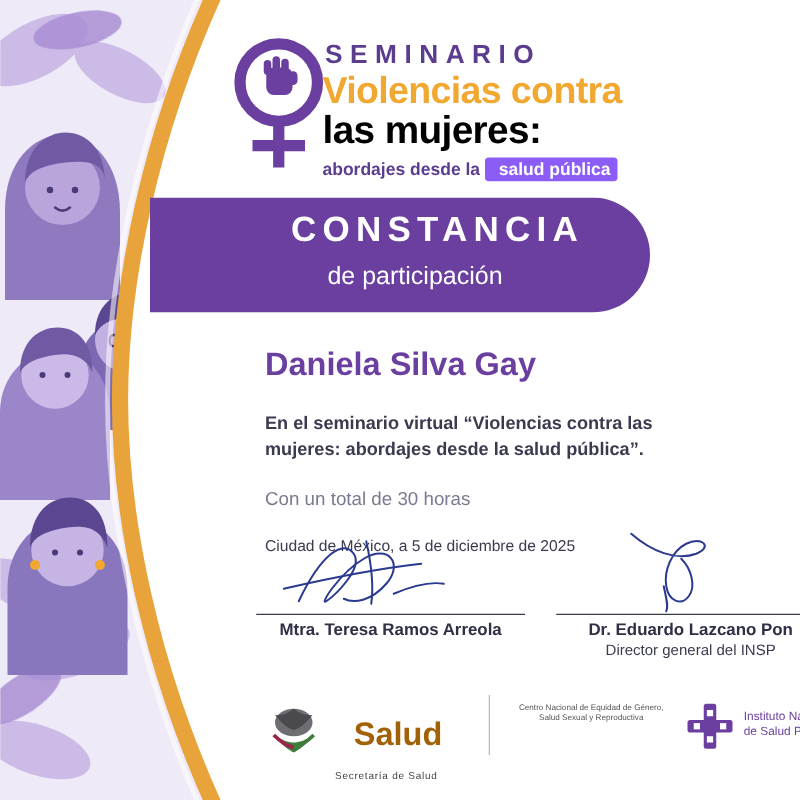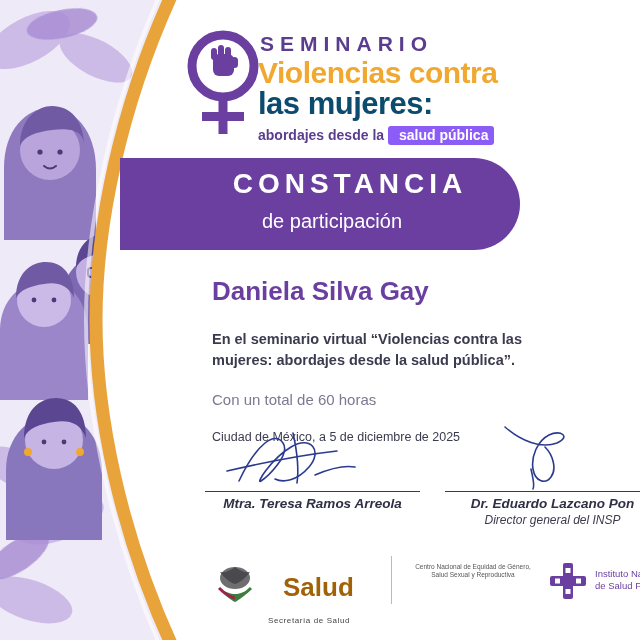--- a/index.html
+++ b/index.html
@@ -63,21 +63,21 @@
   }
   .title-l1 {
     color: #f0a830;
     font-size: 30px;
     font-weight: bold;
     line-height: 1.04;
     margin: 0;
     letter-spacing: -0.5px;
   }
   .title-l2 {
-    color: #0c4a6e;
+    color: #000000;
     font-size: 31px;
     font-weight: bold;
     line-height: 1.04;
     margin: 0;
     letter-spacing: -0.5px;
   }
   .title-l3 {
     font-size: 14px;
     font-weight: bold;
     color: #5b3d8f;
@@ -166,21 +166,20 @@
     left: 205px;
     top: 425px;
     width: 430px;
     height: 120px;
   }
   .sig {
     position: absolute;
     top: 0;
     width: 215px;
     text-align: center;
-    font-style: italic;
   }
   .sig.left { left: 0; }
   .sig.right { left: 240px; text-align: center; }
   .sig-scribble {
     height: 66px;
     position: relative;
   }
   .sig-rule {
     border-top: 1.5px solid #3b3b4f;
     width: 100%;
@@ -376,21 +375,21 @@
   </div>
 
   <div class="banner">
     <div class="constancia">CONSTANCIA</div>
     <div class="departicipacion">de participación</div>
   </div>
 
   <div class="body-block">
     <p class="recipient">Daniela Silva Gay</p>
     <p class="desc">En el seminario virtual “Violencias contra las mujeres: abordajes desde la salud pública”.</p>
-    <p class="hours">Con un total de 60 horas</p>
+    <p class="hours">Con un total de 30 horas</p>
     <p class="place-date">Ciudad de México, a 5 de diciembre de 2025</p>
   </div>
 
   <div class="signatures">
     <div class="sig left">
       <div class="sig-scribble">
         <svg width="215" height="66" viewBox="0 0 215 66" xmlns="http://www.w3.org/2000/svg" aria-hidden="true">
           <g fill="none" stroke="#2b3a8f" stroke-width="1.6" stroke-linecap="round">
             <path d="M34,56 C52,18 70,6 78,18 C86,30 62,52 56,56 C50,60 66,34 86,22 C106,10 118,26 104,42 C92,56 78,58 70,54"></path>
             <path d="M22,46 C48,40 96,30 132,26"></path>

